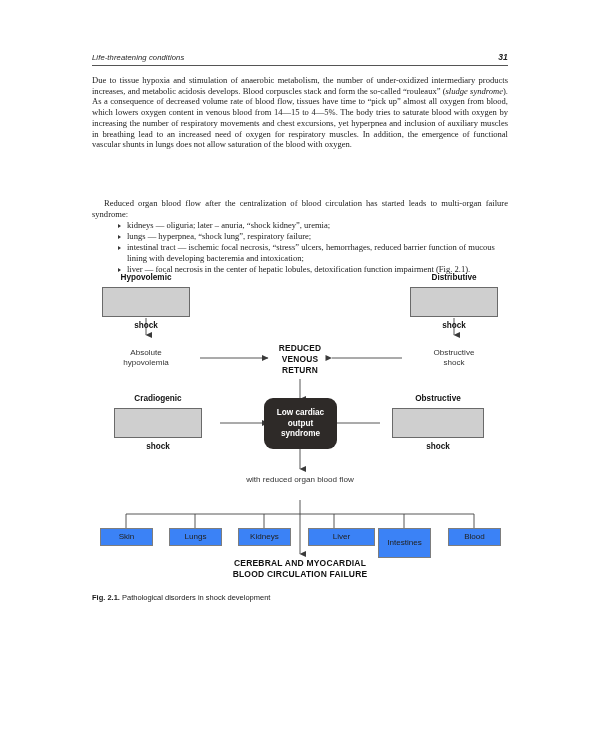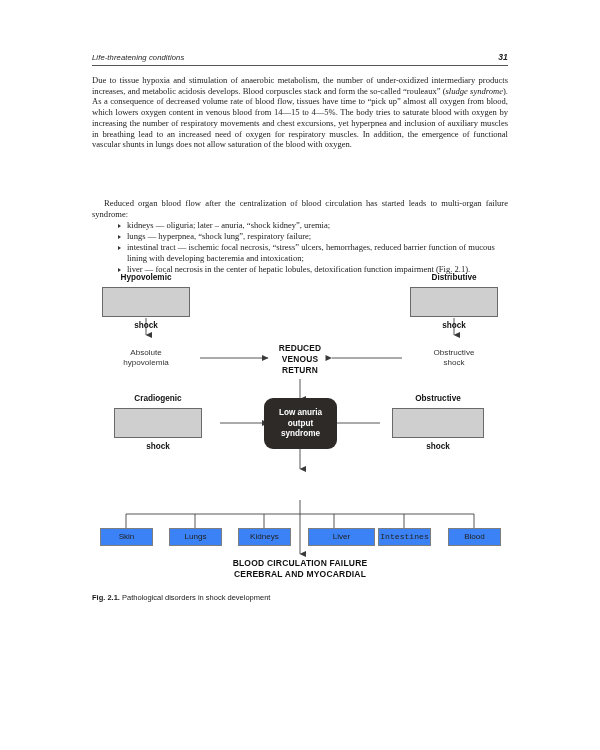--- a/index.html
+++ b/index.html
@@ -279,55 +279,56 @@
       <span>Obstructive</span>
       <span>shock</span>
     </div>
 
     <div class="node box-grey" style="left:22px; top:126px; width:88px; height:30px;">
       <span>Cradiogenic</span>
       <span>shock</span>
     </div>
 
     <div class="node box-black" style="left:172px; top:116px; width:73px; height:51px;">
-      <span>Low anuria</span>
+      <span>Low cardiac</span>
       <span>output</span>
       <span>syndrome</span>
     </div>
 
     <div class="node box-grey" style="left:300px; top:126px; width:92px; height:30px;">
       <span>Obstructive</span>
       <span>shock</span>
     </div>
 
     <div class="banner" style="top:192px;">
+      <div class="banner-sub">with reduced organ blood flow</div>
     </div>
 
     <div class="node box-white" style="left:8px; top:246px; width:53px; height:18px;">
       <span>Skin</span>
     </div>
     <div class="node box-white" style="left:77px; top:246px; width:53px; height:18px;">
       <span>Lungs</span>
     </div>
     <div class="node box-white" style="left:146px; top:246px; width:53px; height:18px;">
       <span>Kidneys</span>
     </div>
     <div class="node box-white" style="left:216px; top:246px; width:67px; height:18px;">
       <span>Liver</span>
     </div>
-    <div class="node box-white" style="left:286px; top:246px; width:53px; height:18px;font-family:Liberation Mono, monospace;">
+    <div class="node box-white" style="left:286px; top:246px; width:53px; height:30px;">
       <span>Intestines</span>
     </div>
     <div class="node box-white" style="left:356px; top:246px; width:53px; height:18px;">
       <span>Blood</span>
     </div>
 
     <div class="banner" style="top:276px;">
+      <div class="banner-title">CEREBRAL AND MYOCARDIAL</div>
       <div class="banner-title">BLOOD CIRCULATION FAILURE</div>
-      <div class="banner-title">CEREBRAL AND MYOCARDIAL</div>
     </div>
 
   </div>
 
   <div class="caption">
     <span class="cap-label">Fig. 2.1.</span>
     <span>Pathological disorders in shock development</span>
   </div>
 
 </div>

